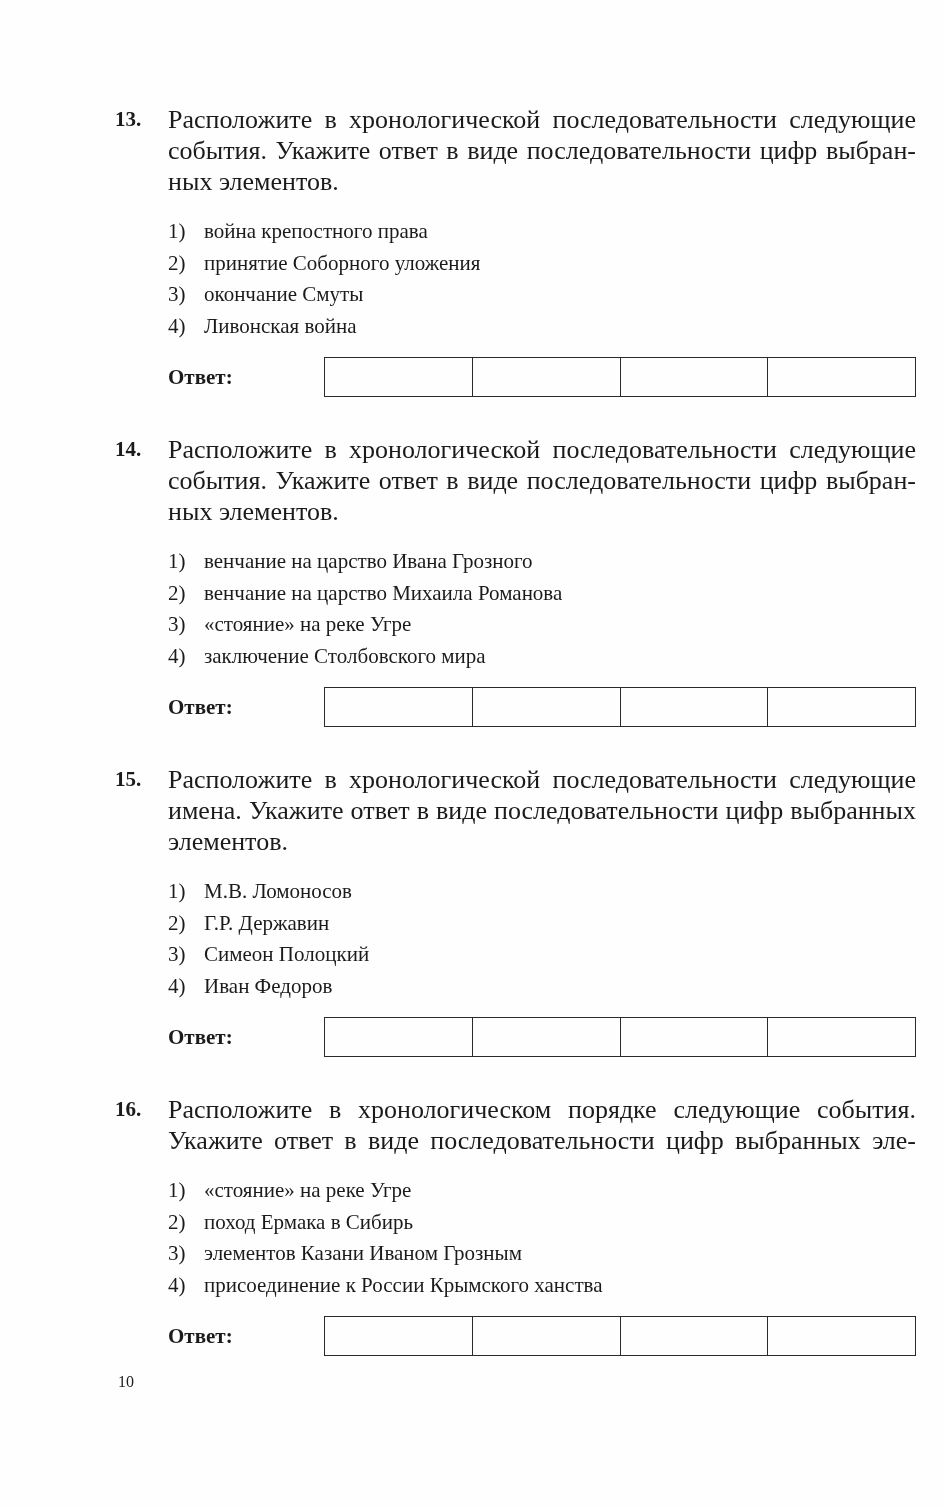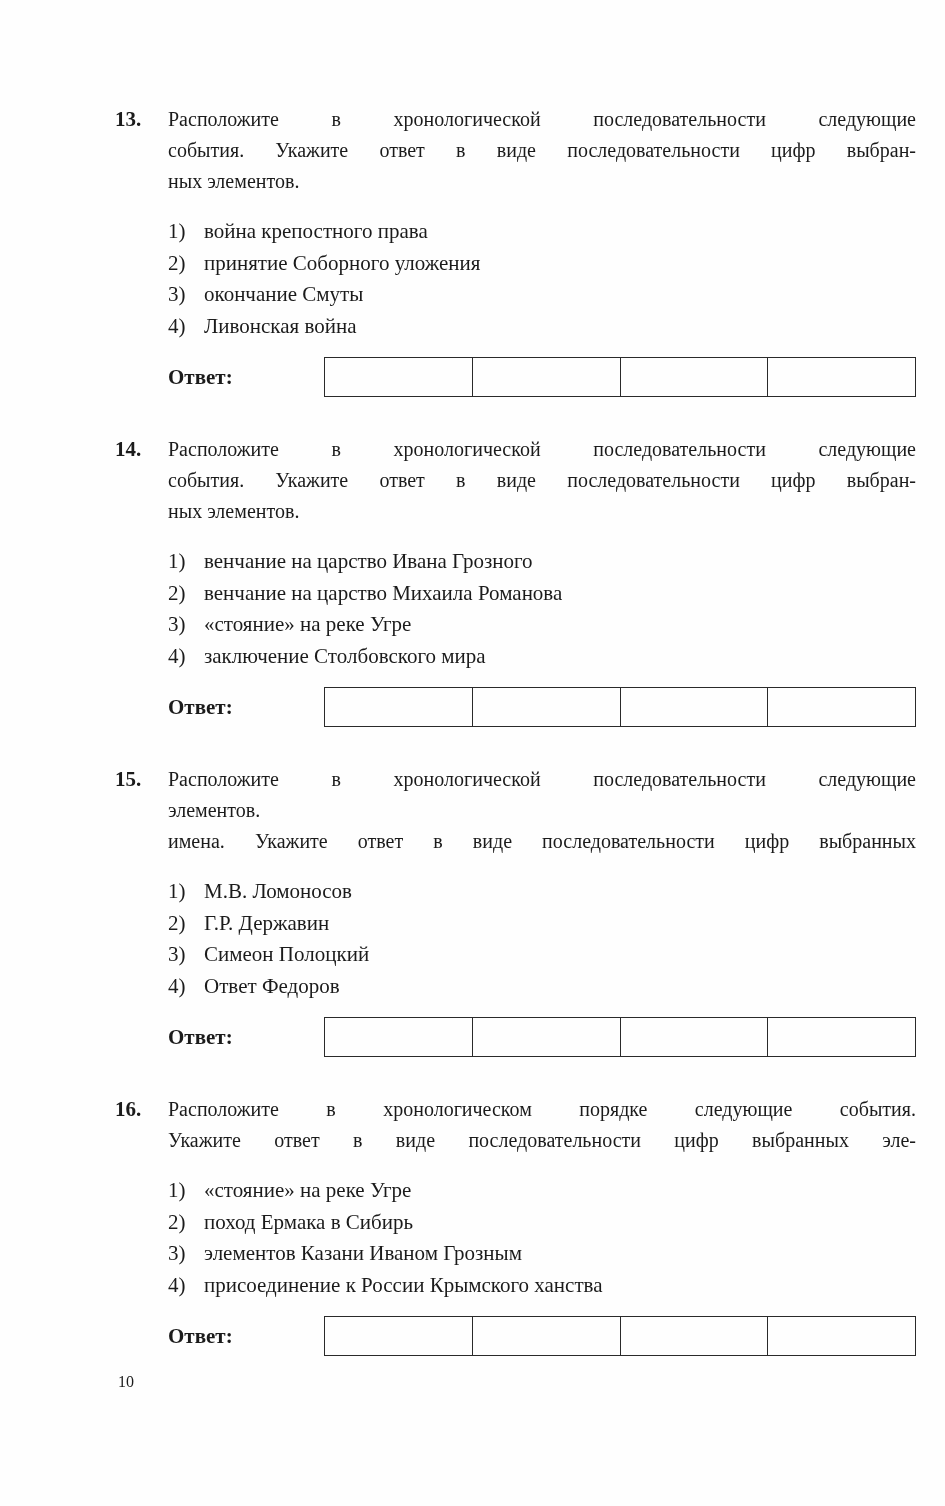--- a/index.html
+++ b/index.html
@@ -29,21 +29,21 @@
 
   .q-num {
     flex: 0 0 53px;
     font-weight: bold;
     font-size: 21px;
     line-height: 31px;
   }
 
   .q-text {
     flex: 1;
-    font-size: 20px;
+    font-size: 26px;
     line-height: 31px;
   }
 
   .q-line.just {
     text-align: justify;
     text-align-last: justify;
   }
 
   .options {
     list-style: none;
@@ -174,40 +174,40 @@
         <div class="answer-cell"></div>
       </div>
     </div>
   </section>
 
   <section class="question">
     <div class="q-head">
       <span class="q-num">15.</span>
       <div class="q-text">
         <div class="q-line just">Расположите в хронологической последовательности следующие</div>
+        <div class="q-line just">имена. Укажите ответ в виде последовательности цифр выбранных</div>
         <div class="q-line">элементов.</div>
-        <div class="q-line just">имена. Укажите ответ в виде последовательности цифр выбранных</div>
       </div>
     </div>
     <ol class="options">
       <li class="option">
         <span class="opt-num">1)</span>
         <span class="opt-text">М.В. Ломоносов</span>
       </li>
       <li class="option">
         <span class="opt-num">2)</span>
         <span class="opt-text">Г.Р. Державин</span>
       </li>
       <li class="option">
         <span class="opt-num">3)</span>
         <span class="opt-text">Симеон Полоцкий</span>
       </li>
       <li class="option">
         <span class="opt-num">4)</span>
-        <span class="opt-text">Ответ Федоров</span>
+        <span class="opt-text">Иван Федоров</span>
       </li>
     </ol>
     <div class="answer-row">
       <span class="answer-label">Ответ:</span>
       <div class="answer-box">
         <div class="answer-cell"></div>
         <div class="answer-cell"></div>
         <div class="answer-cell"></div>
         <div class="answer-cell"></div>
       </div>

